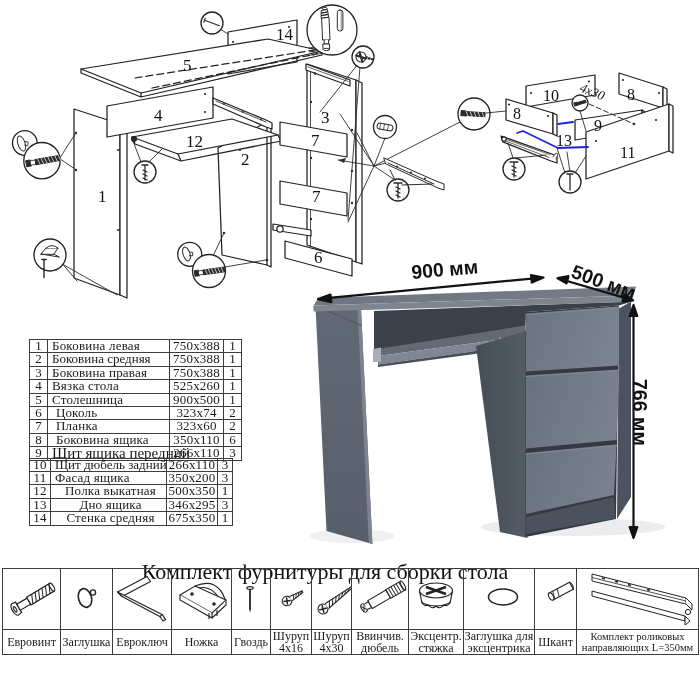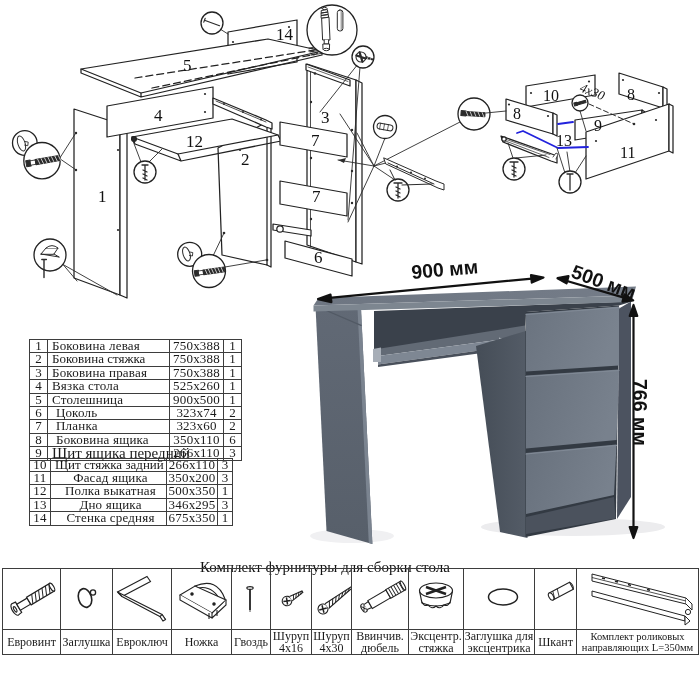--- a/index.html
+++ b/index.html
@@ -5,21 +5,21 @@
   html,body{margin:0;padding:0;background:#ffffff;}
   body{width:700px;height:694px;position:relative;font-family:"Liberation Serif",serif;overflow:hidden;}
   #diag{position:absolute;left:0;top:0;}
   table{border-collapse:collapse;}
   .pt{position:absolute;left:29px;table-layout:fixed;}
   .pt td{border:1px solid #3d3d3d;font-size:13px;line-height:12.4px;letter-spacing:0.2px;padding:0;white-space:nowrap;color:#1a1a1a;}
   .pt .c1{text-align:center;}
   .pt .c2{padding-left:4px;}
   .pt .c3{text-align:center;margin-top:16px;}
   .pt .c4{text-align:center;}
-  #title{position:absolute;left:0;top:559px;width:650px;text-align:center;font-size:15px;color:#111;}
+  #title{position:absolute;left:0;top:559px;width:650px;text-align:center;font-size:22px;color:#111;}
   .ht{position:absolute;left:2px;top:568px;table-layout:fixed;}
   .ht td{border:1px solid #3d3d3d;text-align:center;vertical-align:middle;padding:0;color:#1a1a1a;}
   .ht .lbl{font-size:12px;line-height:12px;}
   .ht .num{font-size:15px;height:21px;}
   .ht .ico{height:60px;} .ht .ico svg{display:block;margin:0 auto;}
   .ht .lblsm{font-size:10.5px;line-height:11px;}
 </style>
 </head>
 <body>
 <svg id="diag" width="700" height="694" viewBox="0 0 700 694" fill="none" stroke-linecap="round" stroke-linejoin="round">
@@ -366,21 +366,21 @@
     </colgroup>
   <tbody>
       <tr style="height:12.3px">
         <td class="c1">1</td>
         <td class="c2">Боковина левая</td>
         <td class="c3">750х388</td>
         <td class="c4">1</td>
       </tr>
   <tr style="height:12.3px">
         <td class="c1">2</td>
-        <td class="c2" style="letter-spacing:0px">Боковина стяжка</td>
+        <td class="c2" style="letter-spacing:0px">Боковина средняя</td>
         <td class="c3">750х388</td>
         <td class="c4">1</td>
       </tr>
   <tr style="height:12.3px">
         <td class="c1">3</td>
         <td class="c2">Боковина правая</td>
         <td class="c3">750х388</td>
         <td class="c4">1</td>
       </tr>
   <tr style="height:12.3px">
@@ -424,27 +424,27 @@
 <table class="pt" style="top:457.5px;width:203px;">
   <colgroup>
       <col style="width:21px">
       <col style="width:116px">
       <col style="width:51px">
       <col style="width:15px">
     </colgroup>
   <tbody>
       <tr style="height:12.3px">
         <td class="c1">10</td>
-        <td class="c2" style="letter-spacing:0px">Щит стяжка задний</td>
+        <td class="c2" style="letter-spacing:0px">Щит дюбель задний</td>
         <td class="c3">266х110</td>
         <td class="c4">3</td>
       </tr>
   <tr style="height:12.3px">
         <td class="c1">11</td>
-        <td class="c2" style="text-align:center">Фасад ящика</td>
+        <td class="c2" style="">Фасад ящика</td>
         <td class="c3">350х200</td>
         <td class="c4">3</td>
       </tr>
   <tr style="height:12.3px">
         <td class="c1">12</td>
         <td class="c2" style="text-align:center">Полка выкатная</td>
         <td class="c3">500х350</td>
         <td class="c4">1</td>
       </tr>
   <tr style="height:12.3px">

